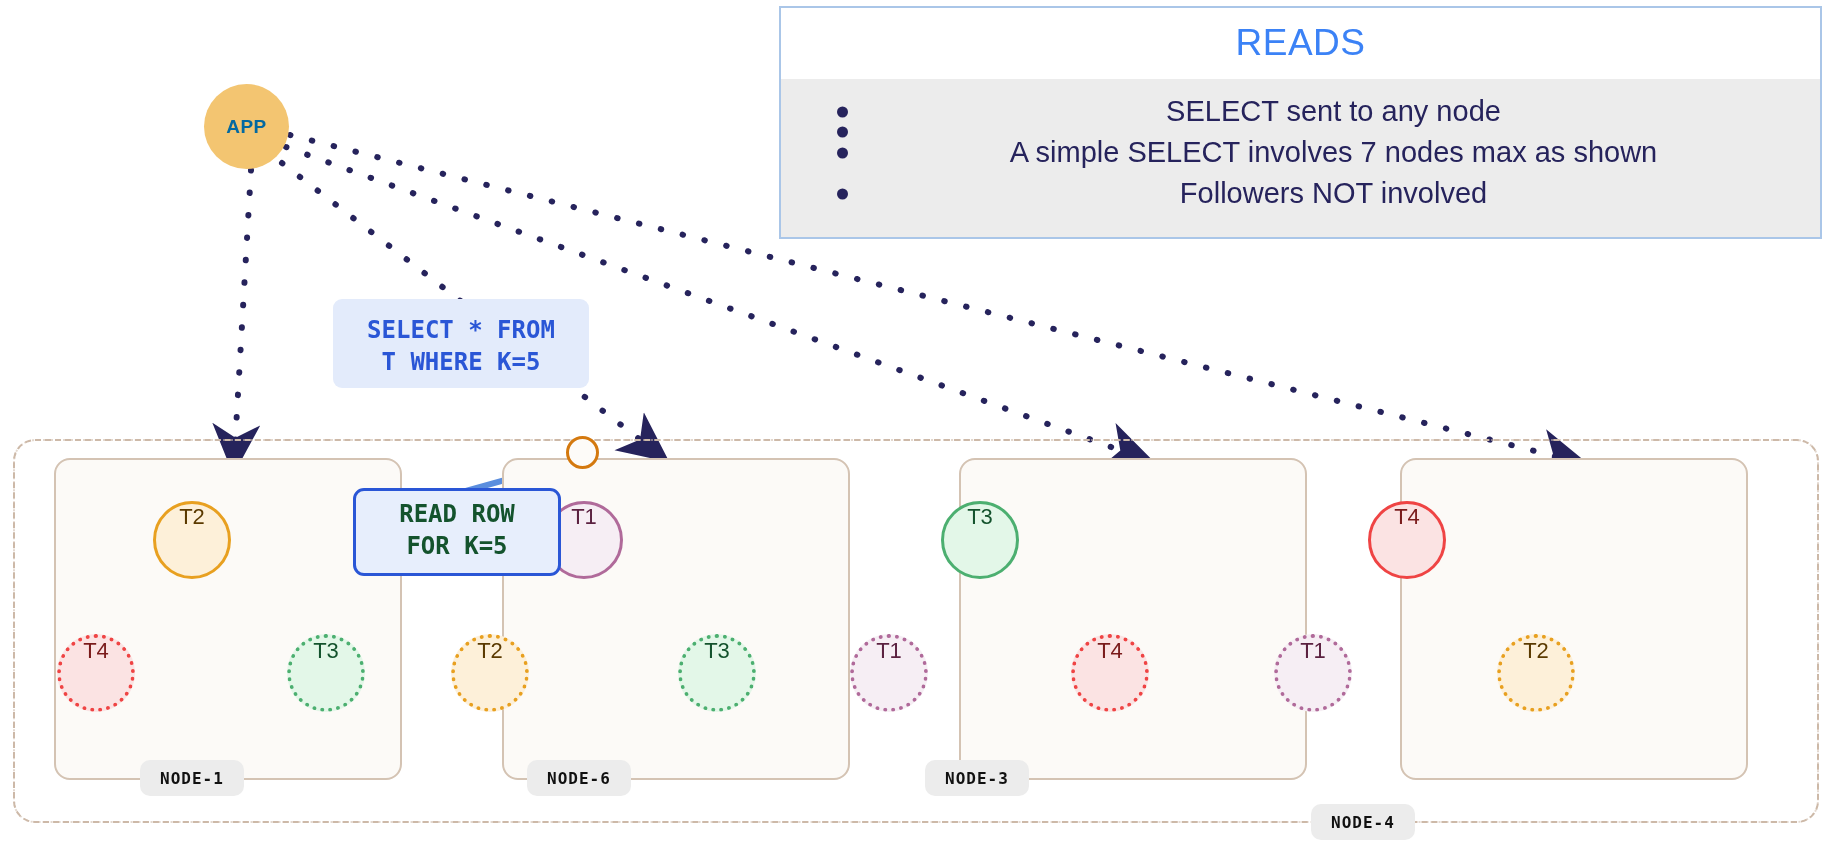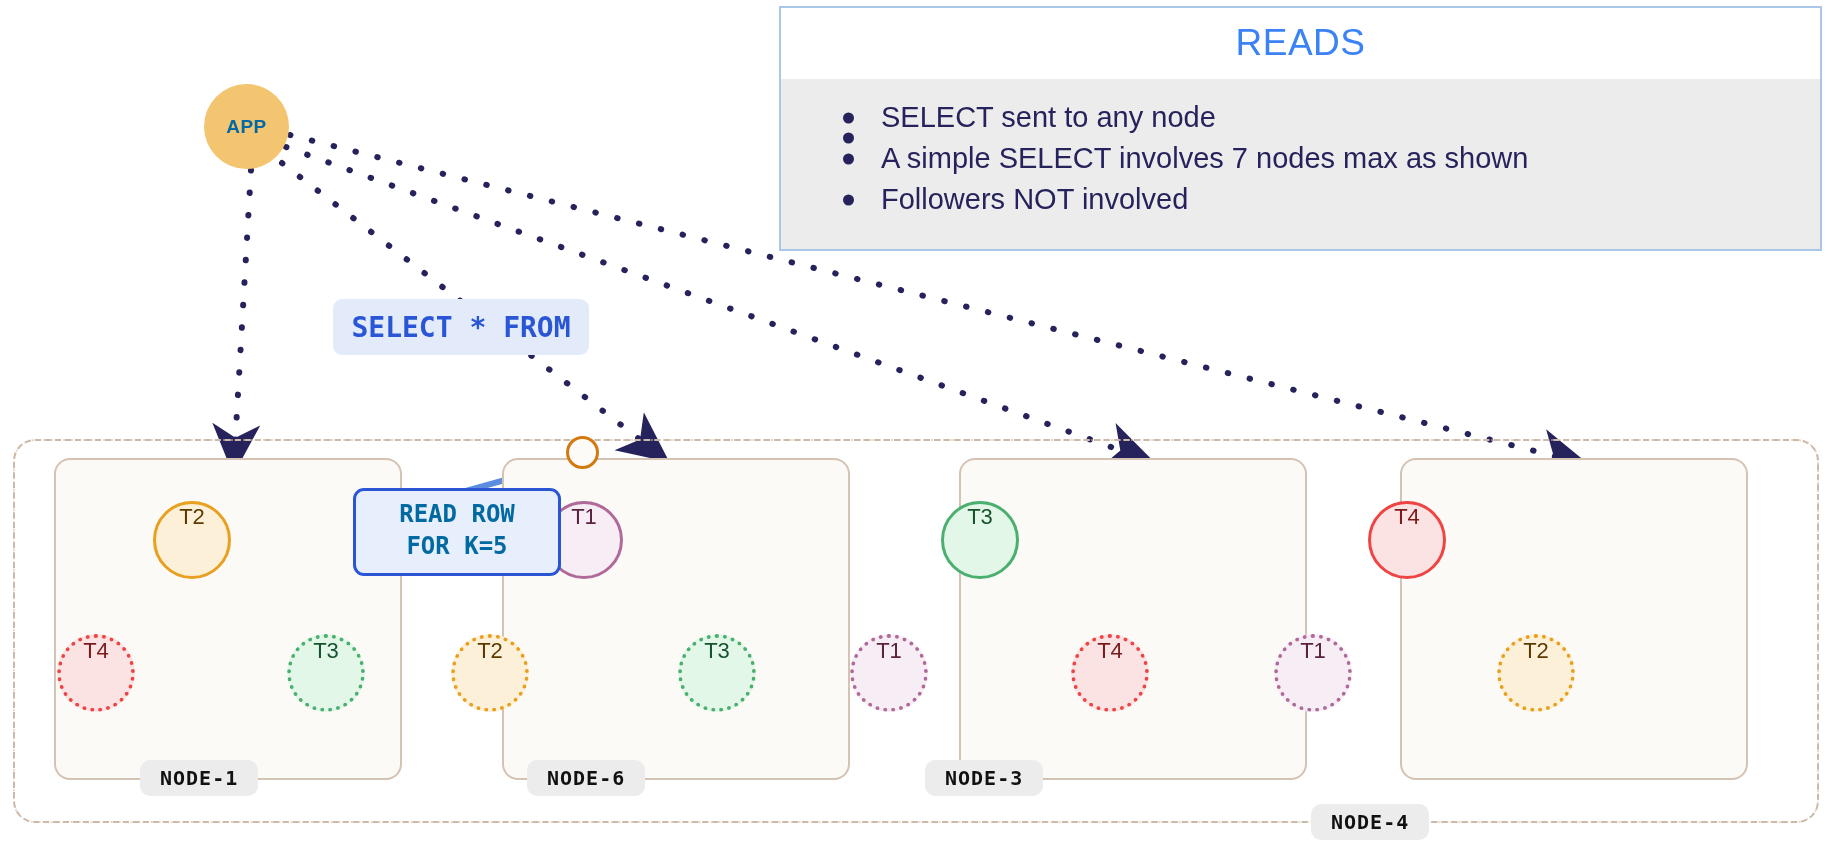--- a/index.html
+++ b/index.html
@@ -45,22 +45,23 @@
     letter-spacing: 0.5px;
     background: #ffffff;
     white-space: nowrap;
   }
   .reads-body {
     background: #ececec;
     padding: 6px 0 16px 0;
   }
   .reads-list {
     list-style: none;
-    margin: 12px;
+    margin: 6px;
     padding: 0 22px 0 44px;
+    text-align: center;
   }
   .reads-list li {
     position: relative;
     color: #26235c;
     font-size: 29px;
     line-height: 1.42;
     padding-left: 44px;
     white-space: nowrap;
   }
   .reads-list li .bullet {
@@ -96,39 +97,39 @@
   
   .sql-callout {
     position: absolute;
     left: 333px;
     top: 299px;
     width: 256px;
     background: #e3ebfb;
     border-radius: 9px;
     color: #2a56d6;
     font-family: "DejaVu Sans Mono", monospace;
-    font-size: 28px;
+    font-size: 24px;
     font-weight: bold;
     line-height: 1.33;
     text-align: center;
-    padding: 10px 0 9px 0;
+    padding: 16px 0 9px 0;
     box-sizing: border-box;
     letter-spacing: 0px;
   }
 
   
   .read-callout {
     position: absolute;
     left: 353px;
     top: 488px;
     width: 208px;
     background: #e7eefc;
     border: 3px solid #2a56d6;
     border-radius: 11px;
-    color: #0369a1;
+    color: #14532d;
     font-family: "DejaVu Sans Mono", monospace;
     font-size: 24px;
     font-weight: bold;
     line-height: 1.33;
     text-align: center;
     padding: 8px 0 10px 0;
     box-sizing: border-box;
   }
 
   
@@ -169,21 +170,21 @@
 
   .node-label {
     position: absolute;
     top: 760px;
     height: 36px;
     padding: 0 20px;
     background: #ececec;
     border-radius: 10px;
     color: #111111;
     font-family: "DejaVu Sans Mono", monospace;
-    font-size: 20px;
+    font-size: 16px;
     font-weight: bold;
     letter-spacing: 1px;
     display: flex;
     align-items: center;
     justify-content: center;
     white-space: nowrap;
   }
   .node-label.n1 { left: 140px; }
   .node-label.n2 { left: 527px; }
   .node-label.n3 { left: 925px; }
@@ -264,20 +265,21 @@
       </ul>
     </div>
   </div>
 
   <div class="app-node">
     <span>APP</span>
   </div>
 
   <div class="sql-callout">
     <div>SELECT * FROM</div>
+    <div>T WHERE K=5</div>
   </div>
 
   <div class="cluster"></div>
 
   <div class="node-box n1"></div>
   <div class="tablet leader" style="left:153px; top:501px; background:#fdf0d9; border-color:#e8a020; color:#5b3a00;">
     <span>T2</span>
   </div>
   <div class="tablet follower" style="left:57px; top:634px; background:#fbe3e3; border-color:#ef4444; color:#7a1b1b;">
     <span>T4</span>

